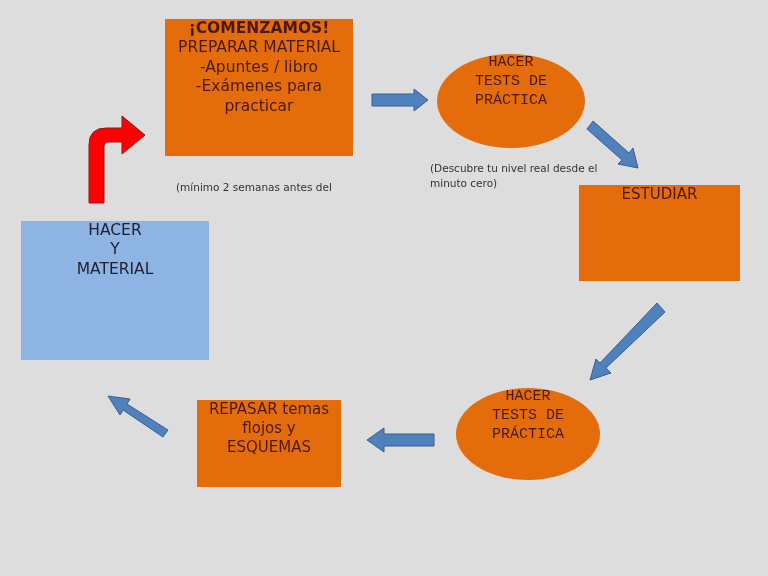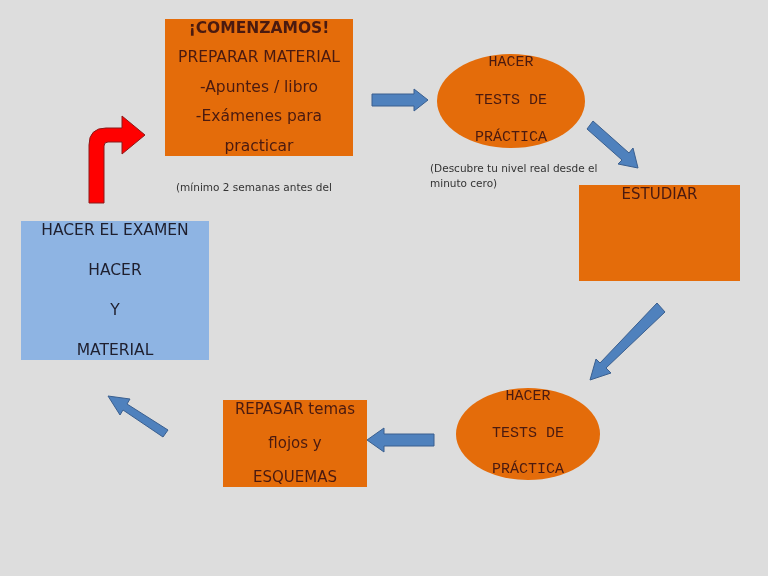--- a/index.html
+++ b/index.html
@@ -1,18 +1,18 @@
 <!DOCTYPE html>
 <html><head>
 <meta charset="utf-8">
 <style>
   html, body { margin:0; padding:0; }
   body { width:768px; height:576px; background:#dddddd; position:relative; overflow:hidden;
          font-family:"DejaVu Sans", "Liberation Sans", sans-serif; }
-  .node { position:absolute; display:flex; flex-direction:column; align-items:center; justify-content:space-between;
+  .node { position:absolute; display:flex; flex-direction:column; align-items:center; justify-content:flex-start;
           text-align:center; color:#4a1a10; box-sizing:border-box; }
   .orange { background:#e46c0a; }
   .blue { background:#8eb4e3; color:#1f1f2e; }
   .ellipse { border-radius:50%;font-family:Liberation Mono, monospace; }
   .line { display:block; line-height:1.25; }
   .note { position:absolute; font-size:10.5px; color:#333; line-height:1.45;margin-top:12px; }
   svg.arrows { position:absolute; left:0; top:0; }
 </style>
 </head>
 <body>
@@ -70,24 +70,23 @@
 <div class="node orange" style="left:579px;top:185px;width:161px;height:96px;font-size:15px;">
   <span class="line">ESTUDIAR</span>
 </div>
 
 <div class="node orange ellipse" style="left:456px;top:388px;width:144px;height:92px;font-size:15px;">
   <span class="line">HACER</span>
   <span class="line">TESTS DE</span>
   <span class="line">PRÁCTICA</span>
 </div>
 
-<div class="node orange" style="left:197px;top:400px;width:144px;height:87px;font-size:15px;margin-left:26px;">
+<div class="node orange" style="left:197px;top:400px;width:144px;height:87px;font-size:15px;">
   <span class="line">REPASAR temas</span>
   <span class="line">flojos y</span>
   <span class="line">ESQUEMAS</span>
 </div>
 
 <div class="node blue" style="left:21px;top:221px;width:188px;height:139px;font-size:15.5px;">
-  <span class="line">HACER EL EXAMEN</span>
   <span class="line">HACER</span>
   <span class="line">Y</span>
   <span class="line">MATERIAL</span>
 </div>
 
 </body></html>

